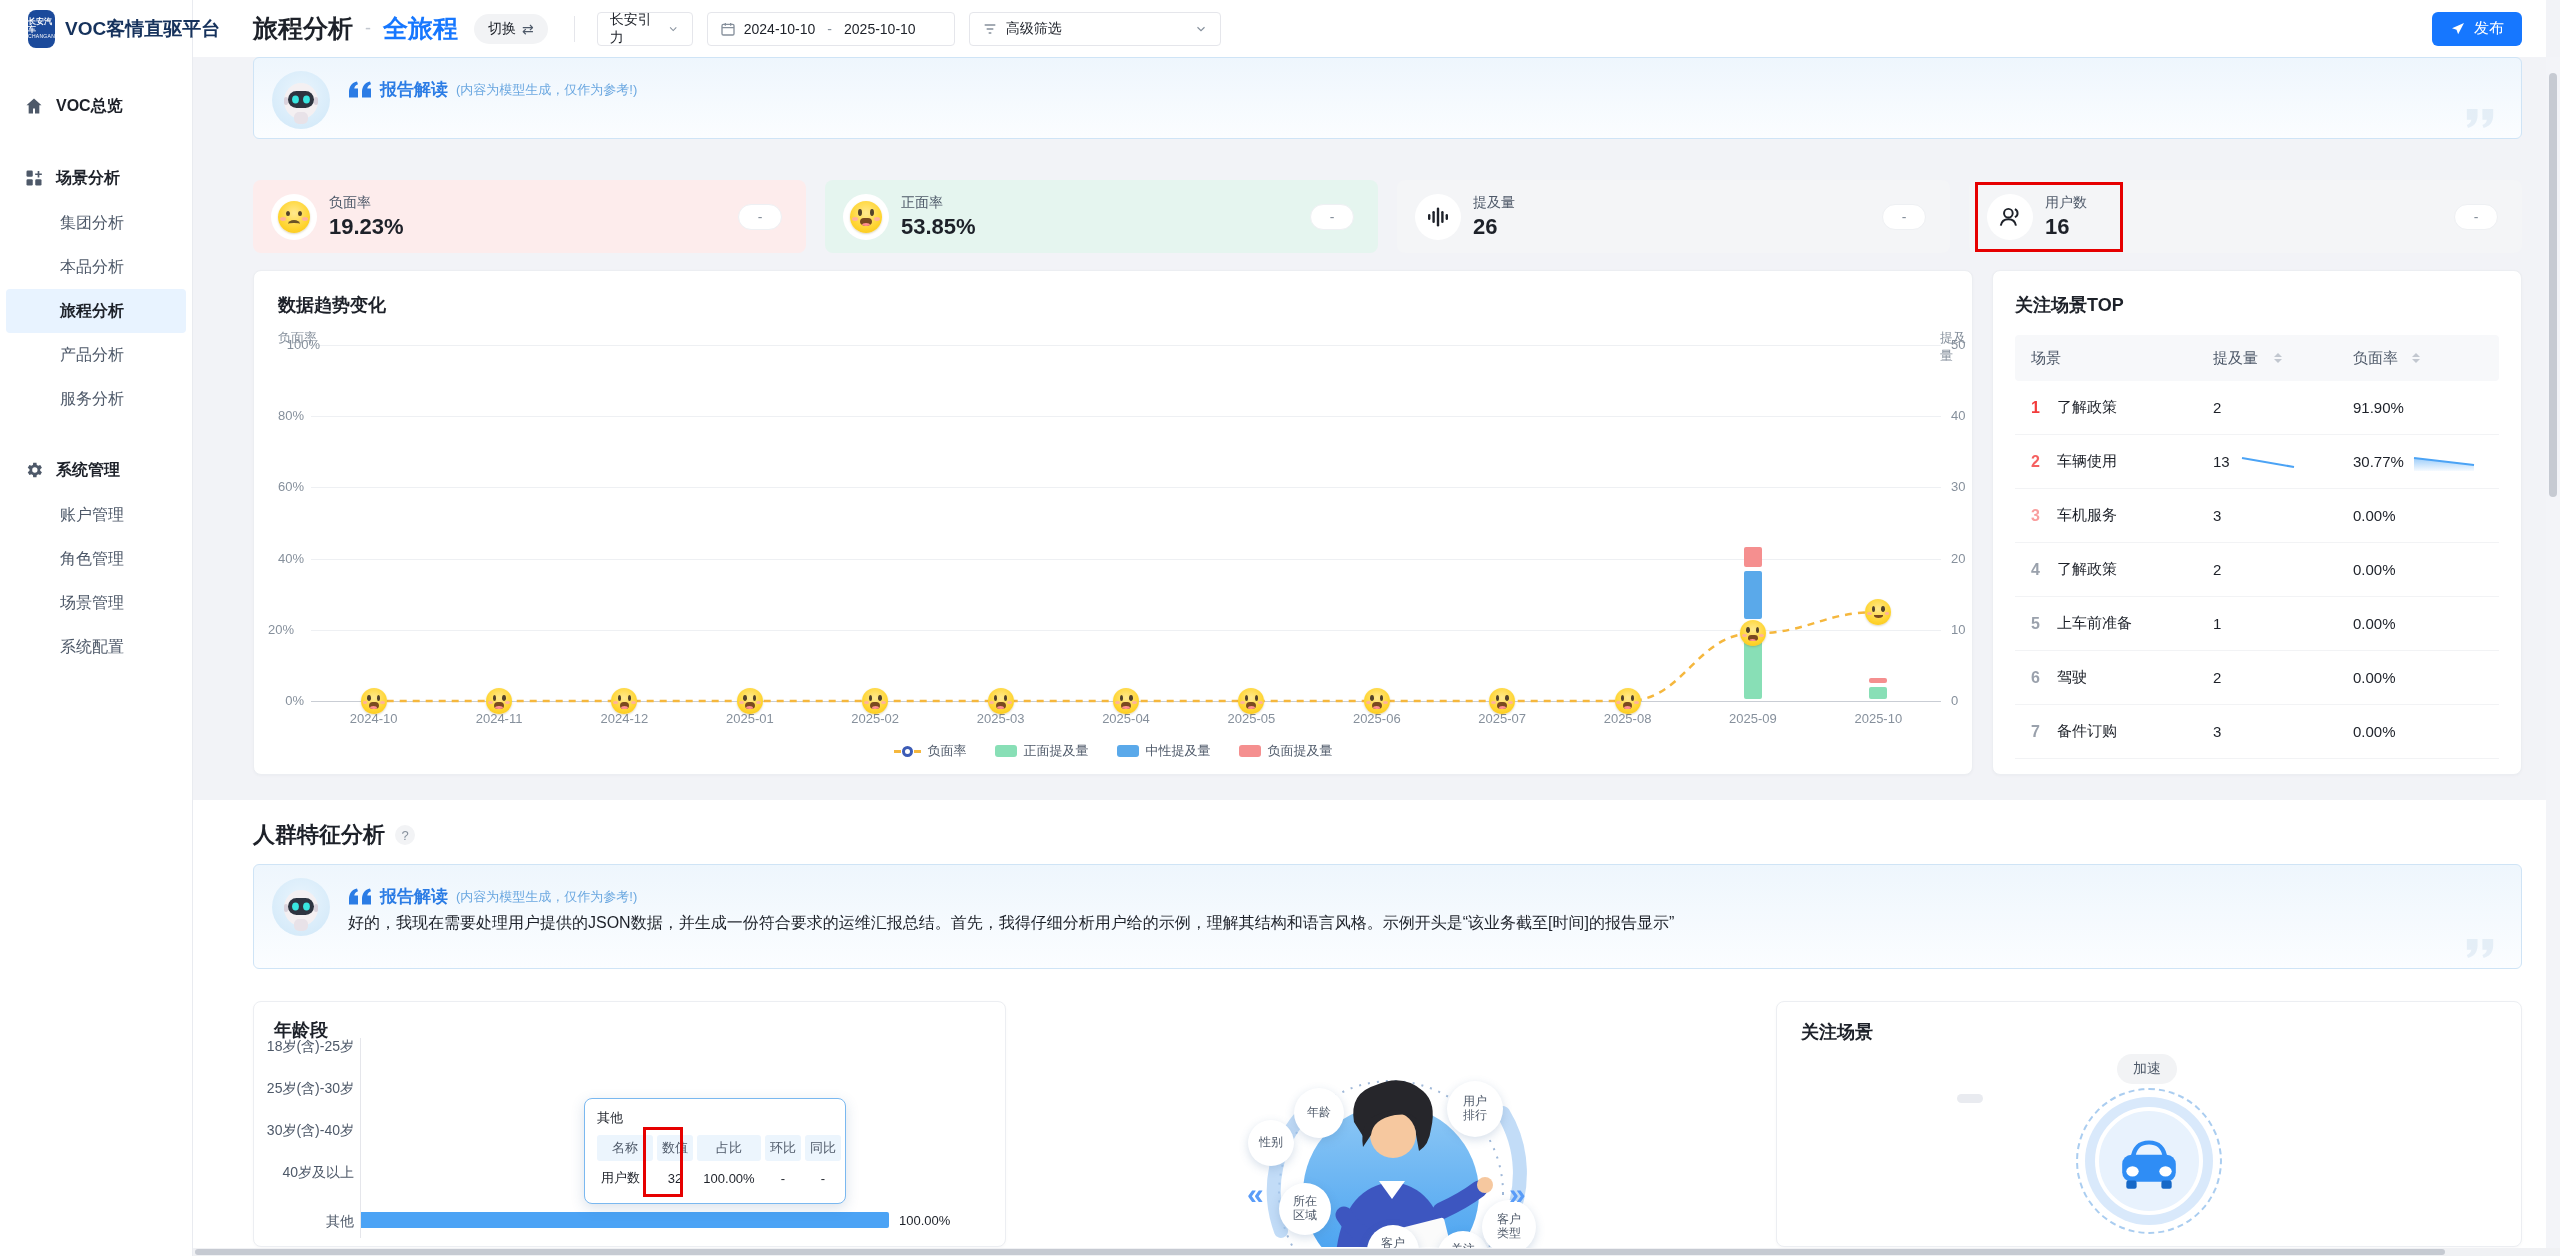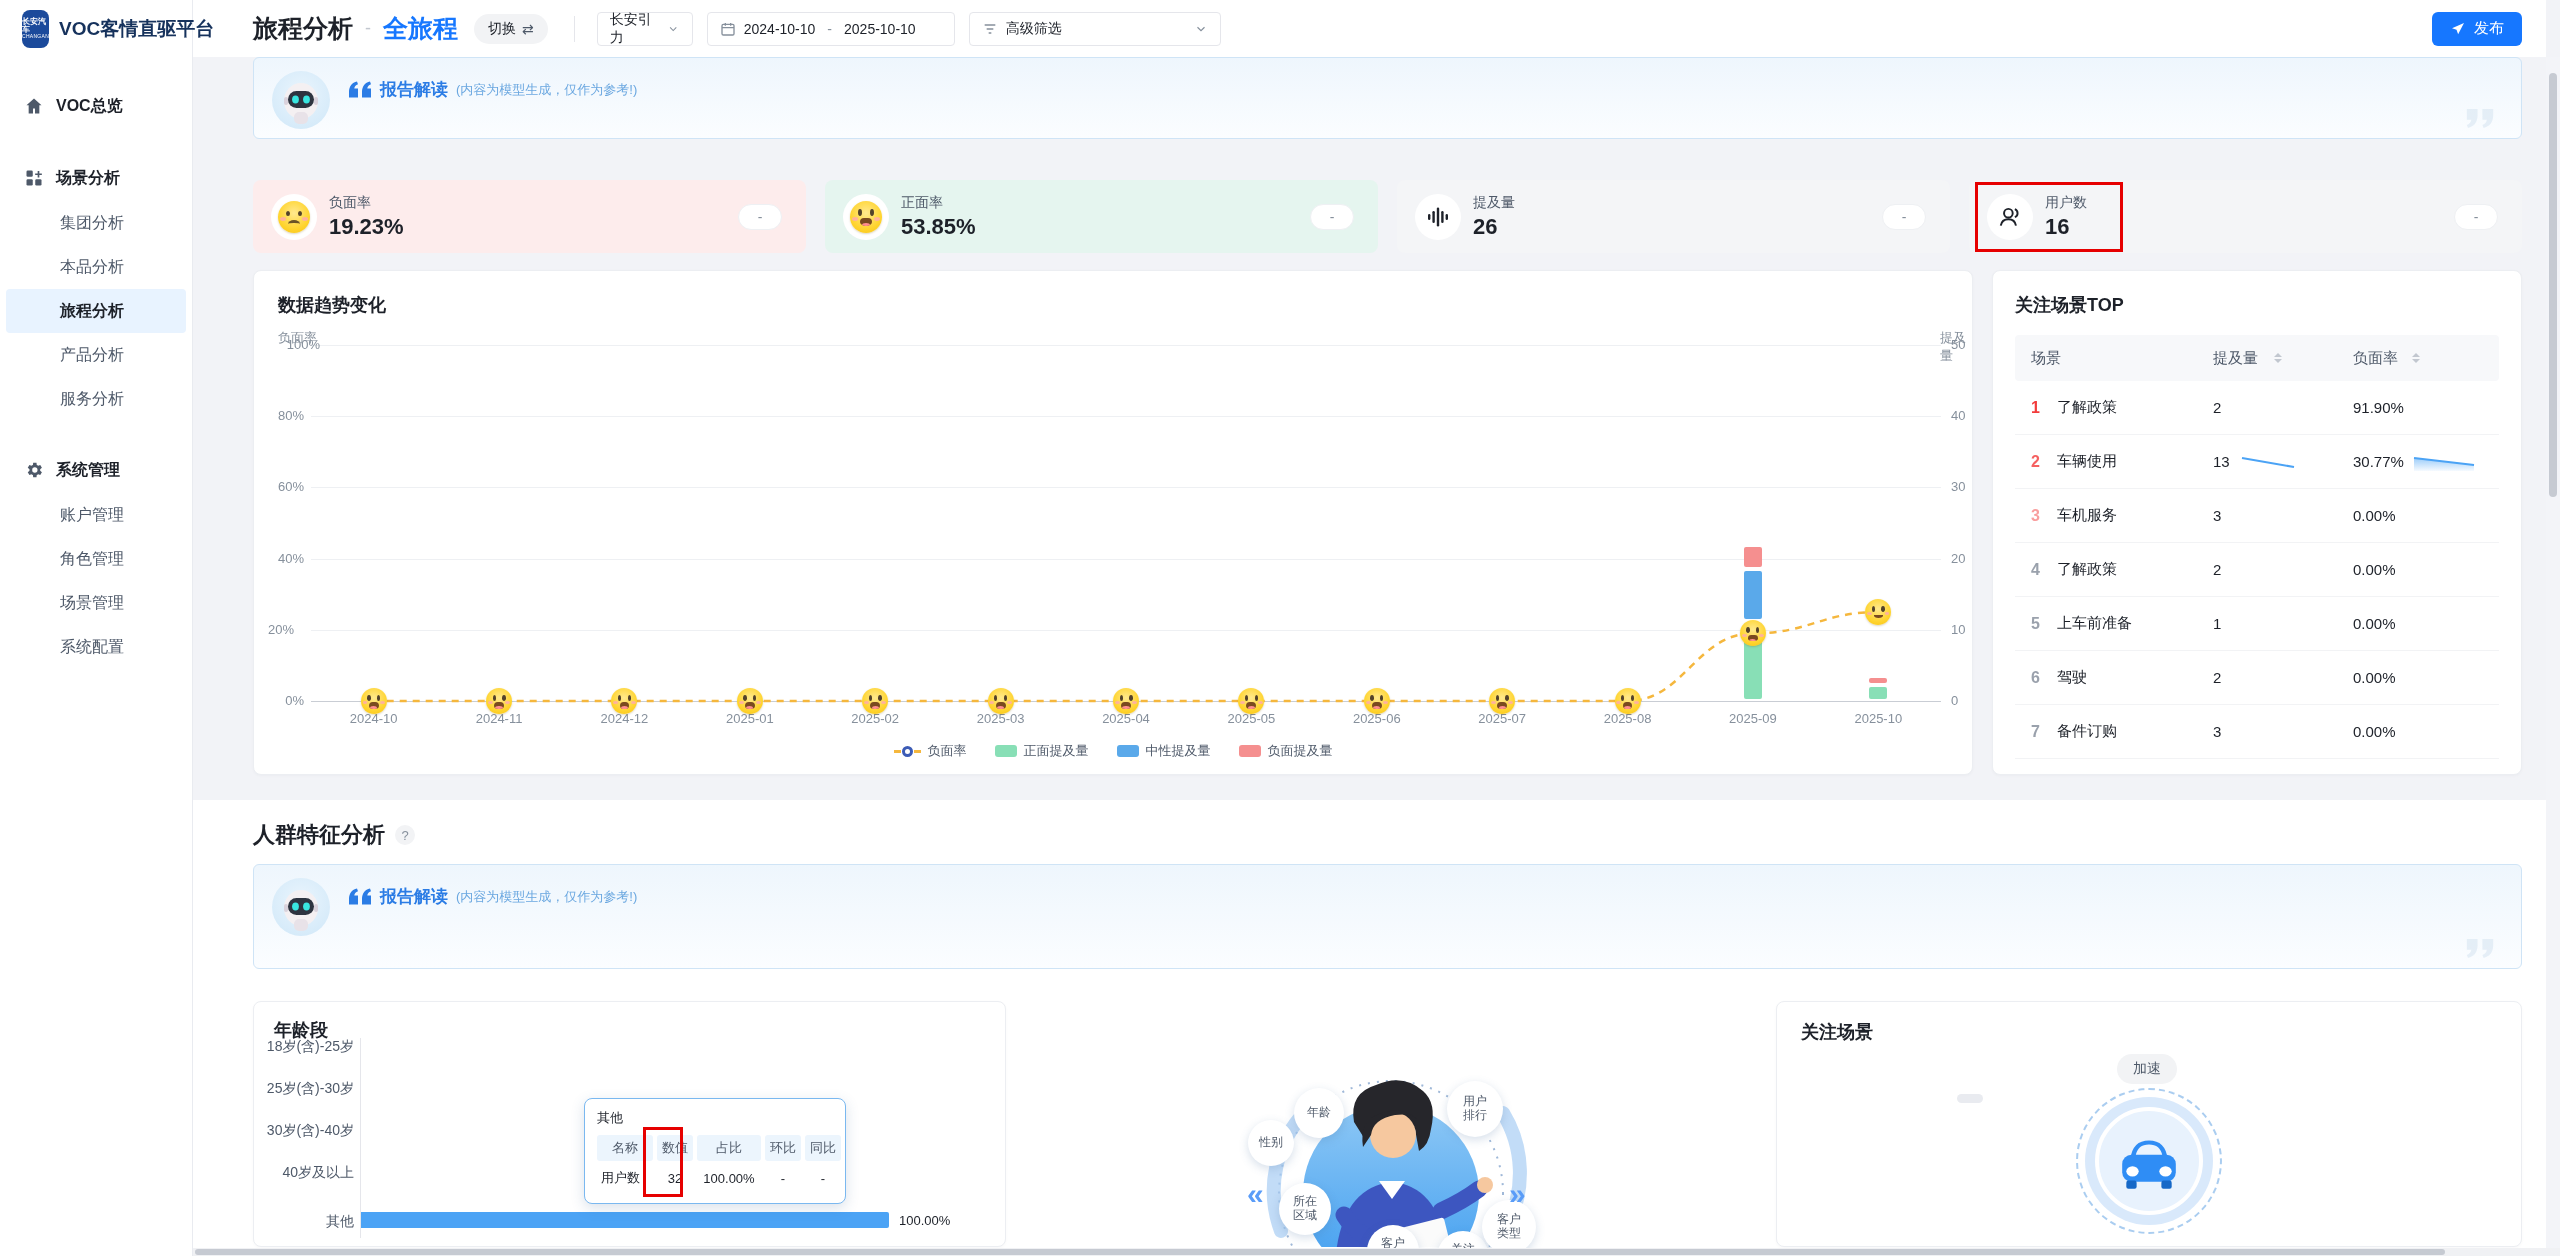--- a/index.html
+++ b/index.html
@@ -2,21 +2,21 @@
 <html><head>
 <meta charset="utf-8">
 <style>
   * { margin:0; padding:0; box-sizing:border-box; }
   html,body { width:2560px; height:1256px; overflow:hidden; }
   body { font-family:"Liberation Sans","DejaVu Sans",sans-serif; color:#1d2129; background:#f2f3f7; }
   .screen { position:relative; width:2560px; height:1256px; overflow:hidden; }
 
   
   aside { position:absolute; left:0; top:0; width:193px; height:100%; background:#fff; border-right:1px solid #e9ebf0; z-index:30; }
-  .logo-row { display:flex; align-items:center; gap:10px; height:57px; padding-left:22px; }
+  .logo-row { display:flex; align-items:center; gap:10px; height:57px; padding-left:28px; }
   .logo-sq { width:38px; height:38px; border-radius:8px; background:#1b4a9b; color:#fff; display:flex; flex-direction:column; align-items:center; justify-content:center; line-height:1; }
   .logo-sq span:first-child { font-size:8px; font-weight:bold; }
   .logo-sq span:last-child { font-size:5px; letter-spacing:.3px; }
   .brand-name { font-size:19px; font-weight:bold; color:#16325c; white-space:nowrap; }
   nav { padding-top:26px; }
   .m-item { display:flex; align-items:center; gap:12px; height:46px; padding-left:24px; font-size:16px; color:#1d2129; cursor:pointer; }
   .m-item.group { font-weight:bold; margin-top:26px; }
   .m-item.first { margin-top:0; }
   .m-item.sub { padding-left:60px; color:#4e5969; height:44px; }
   .m-item.active { background:#e8f3ff; color:#1d2129; font-weight:bold; border-radius:4px; margin:0 6px; padding-left:54px; }
@@ -659,20 +659,21 @@
             </svg>
           </div>
         </div>
         <div class="rb-head">
           <svg class="rb-quote" viewBox="0 0 24 20" fill="#2b7ce5">
               <path d="M1 12C1 6.5 4 2.8 9 1.6l1 2.6c-2.4 1-3.6 2.4-3.7 4.3H10v9H1zm13 0c0-5.5 3-9.2 8-10.4l1 2.6c-2.4 1-3.6 2.4-3.7 4.3H23v9h-9z"></path>
             </svg>
           <span class="rb-title">报告解读</span>
           <span class="rb-note">(内容为模型生成，仅作为参考!)</span>
         </div>
+        <div class="rb-body">好的，我现在需要处理用户提供的JSON数据，并生成一份符合要求的运维汇报总结。首先，我得仔细分析用户给的示例，理解其结构和语言风格。示例开头是“该业务截至[时间]的报告显示”</div>
         <svg class="rb-close" viewBox="0 0 24 20" fill="#d5e4f1">
             <path d="M1 12C1 6.5 4 2.8 9 1.6l1 2.6c-2.4 1-3.6 2.4-3.7 4.3H10v9H1zm13 0c0-5.5 3-9.2 8-10.4l1 2.6c-2.4 1-3.6 2.4-3.7 4.3H23v9h-9z"></path>
           </svg>
       </div>
 
       <div class="bottom-row">
 
         <div class="panel age-panel">
           <div class="panel-title">年龄段</div>
           <div class="age-axis"></div>

